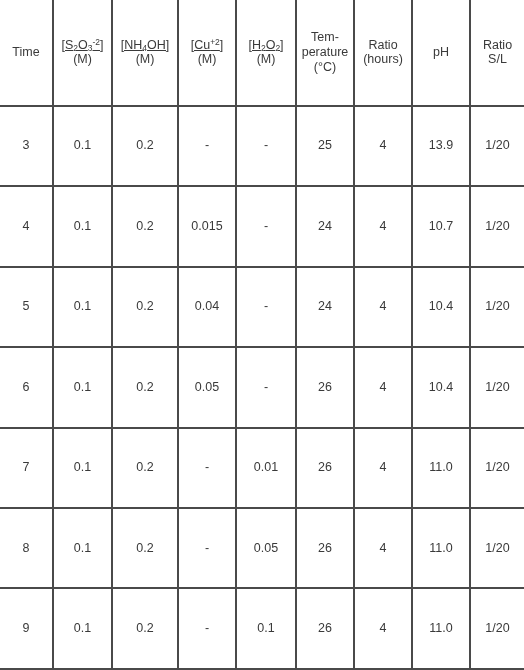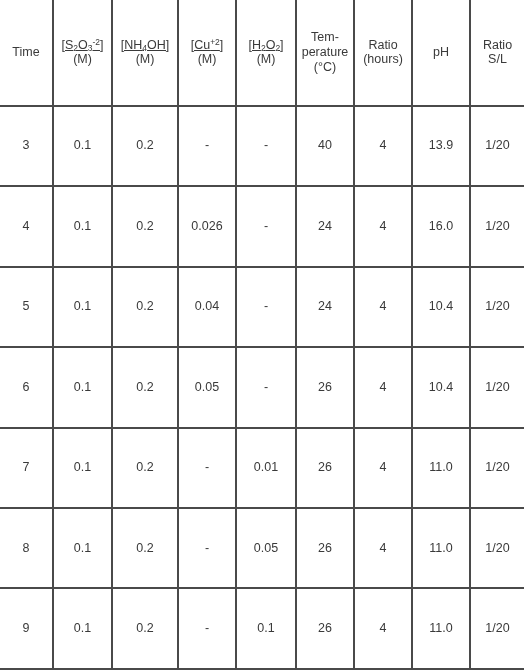--- a/index.html
+++ b/index.html
@@ -141,35 +141,35 @@
         <span class="line">S/L</span>
       </td>
     </tr>
 
     <tr class="data-row rule-row">
       <td class="data-cell">3</td>
       <td class="data-cell">0.1</td>
       <td class="data-cell">0.2</td>
       <td class="data-cell">-</td>
       <td class="data-cell">-</td>
-      <td class="data-cell">40</td>
+      <td class="data-cell">25</td>
       <td class="data-cell">4</td>
       <td class="data-cell">13.9</td>
       <td class="data-cell last-col">1/20</td>
     </tr>
 
     <tr class="data-row rule-row">
       <td class="data-cell">4</td>
       <td class="data-cell">0.1</td>
       <td class="data-cell">0.2</td>
-      <td class="data-cell">0.026</td>
+      <td class="data-cell">0.015</td>
       <td class="data-cell">-</td>
       <td class="data-cell">24</td>
       <td class="data-cell">4</td>
-      <td class="data-cell">16.0</td>
+      <td class="data-cell">10.7</td>
       <td class="data-cell last-col">1/20</td>
     </tr>
 
     <tr class="data-row rule-row">
       <td class="data-cell">5</td>
       <td class="data-cell">0.1</td>
       <td class="data-cell">0.2</td>
       <td class="data-cell">0.04</td>
       <td class="data-cell">-</td>
       <td class="data-cell">24</td>

